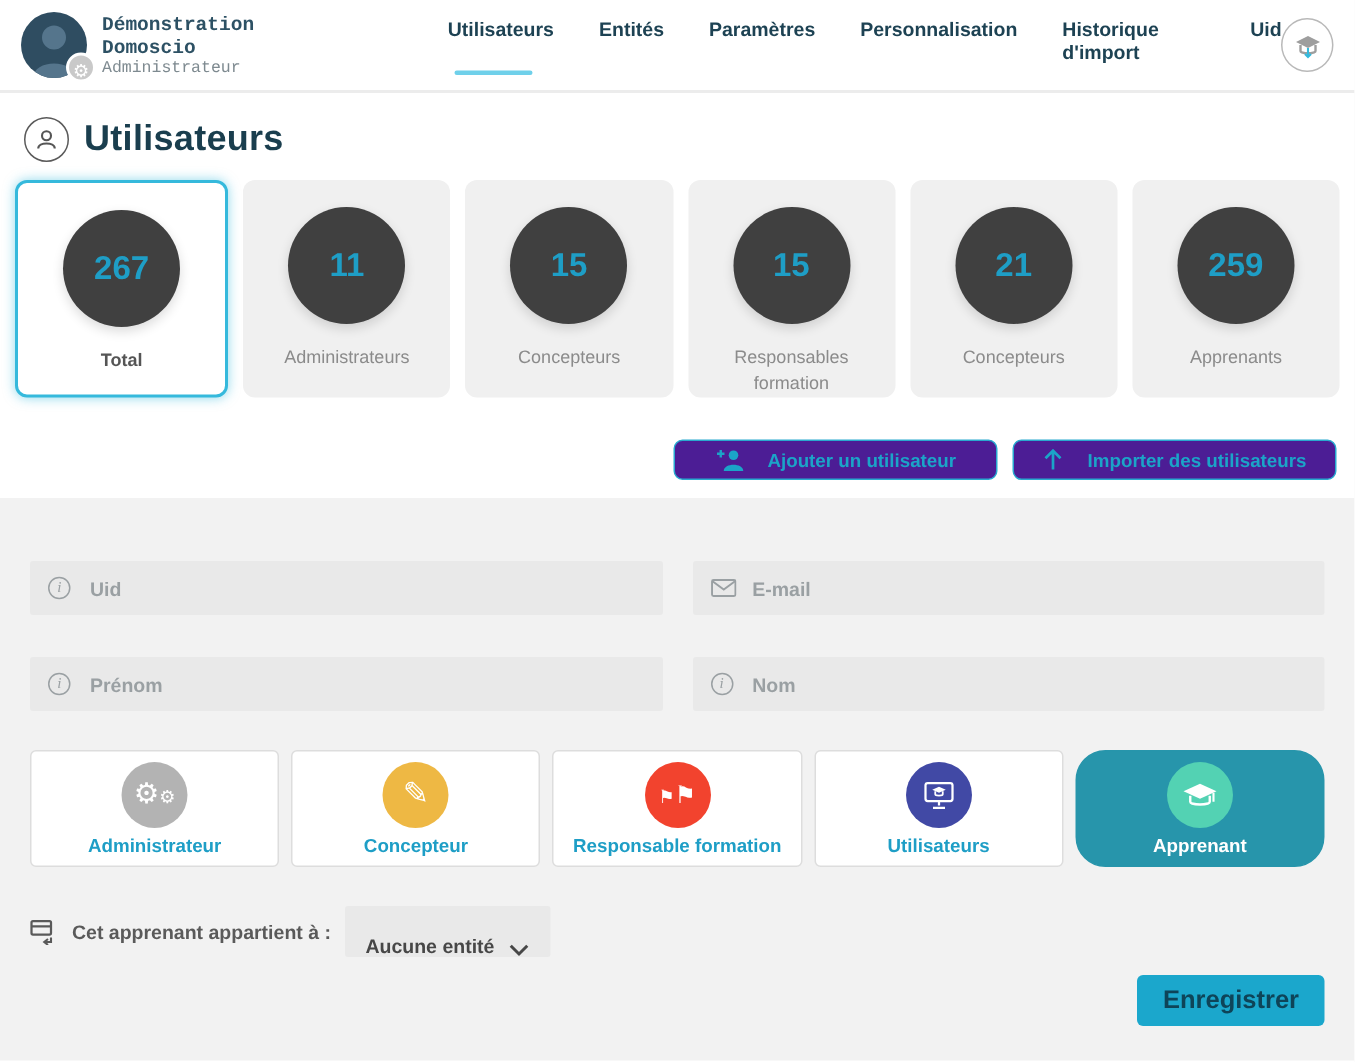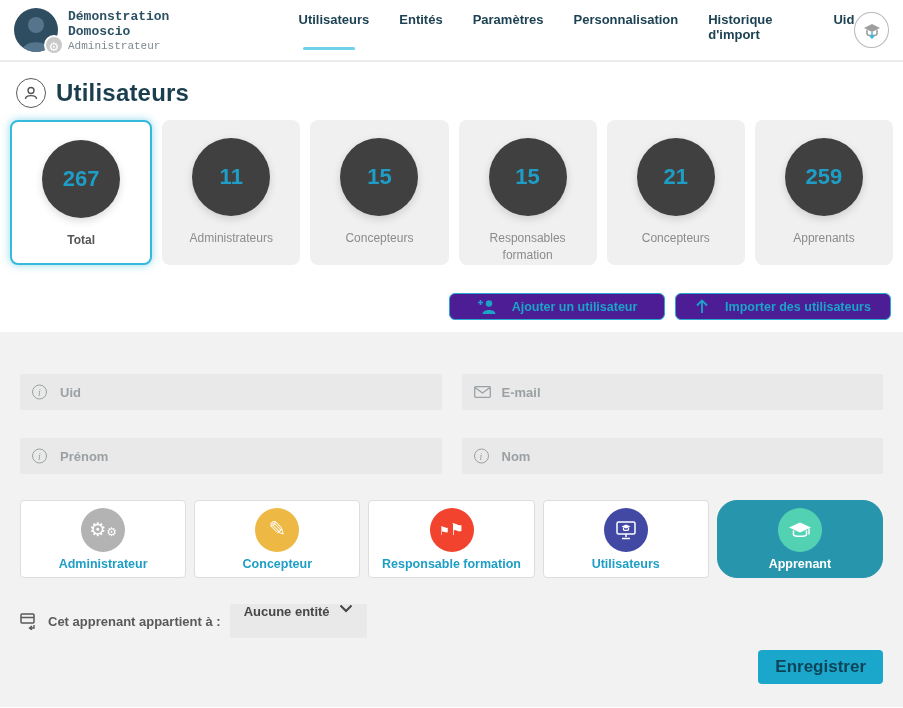--- a/index.html
+++ b/index.html
@@ -56,21 +56,21 @@
   .role-card { flex:1; height:78px; background:#fff; border:1px solid #ddd; border-radius:4px; display:flex; flex-direction:column; align-items:center; justify-content:center; gap:5px; cursor:pointer; }
   .role-circle { width:44px; height:44px; border-radius:50%; display:flex; align-items:center; justify-content:center; color:#fff; }
   .role-label { font-size:12.5px; font-weight:bold; color:#1e9ec6; }
   .role-card.selected { background:#2795ab; border-color:#2795ab;border-radius:20px; }
   .role-card.selected .role-label { color:#fff; }
   .glyph { font-family:"DejaVu Sans", sans-serif; line-height:1; }
 
   
   .entity-row { display:flex; align-items:center; gap:9px; margin-top:26px; }
   .entity-label { font-size:13px; font-weight:bold; color:#5a5a5a; }
-  .select-box { display:flex; align-items:flex-start; gap:9px; height:34px; background:#e9e9e9; padding:0 14px; border-radius:2px; cursor:pointer; }
+  .select-box { display:flex; align-items:flex-end; gap:9px; height:34px; background:#e9e9e9; padding:0 14px; border-radius:2px; cursor:pointer; }
   .select-value { font-size:13px; font-weight:bold; color:#474747; }
 
   
   .submit-row { display:flex; justify-content:flex-end; margin-top:12px; }
   .submit-btn { background:#1ba7cc; color:#0e4458; font-size:17px; font-weight:bold; border:none; border-radius:4px; padding:7px 17px; cursor:pointer; }
 </style>
 </head>
 <body>
 
 <div class="header">

